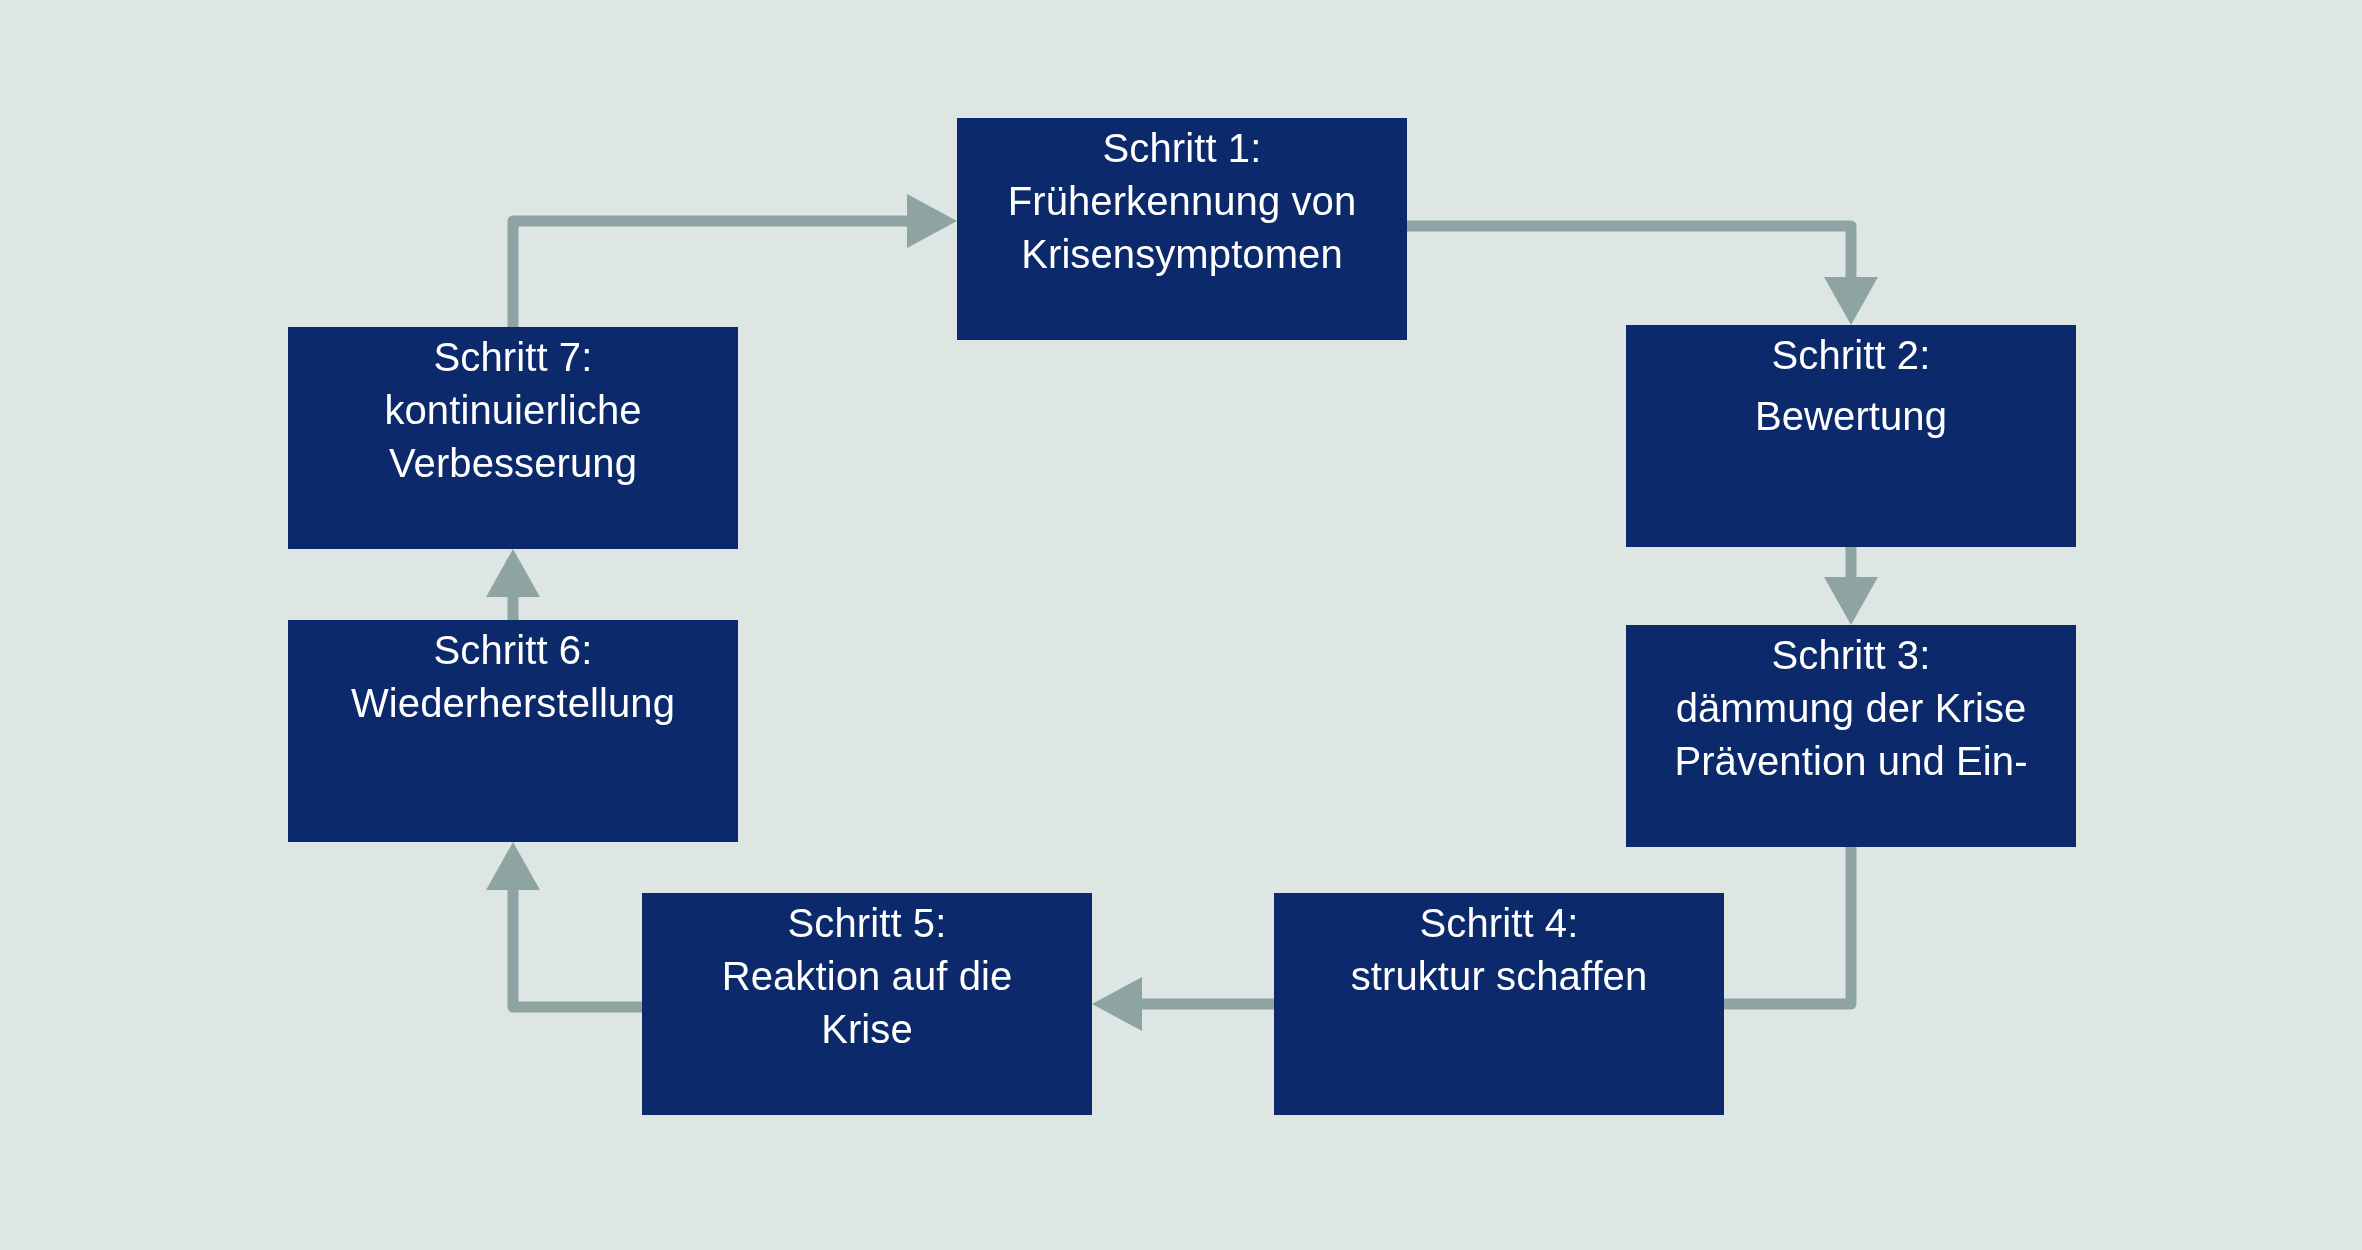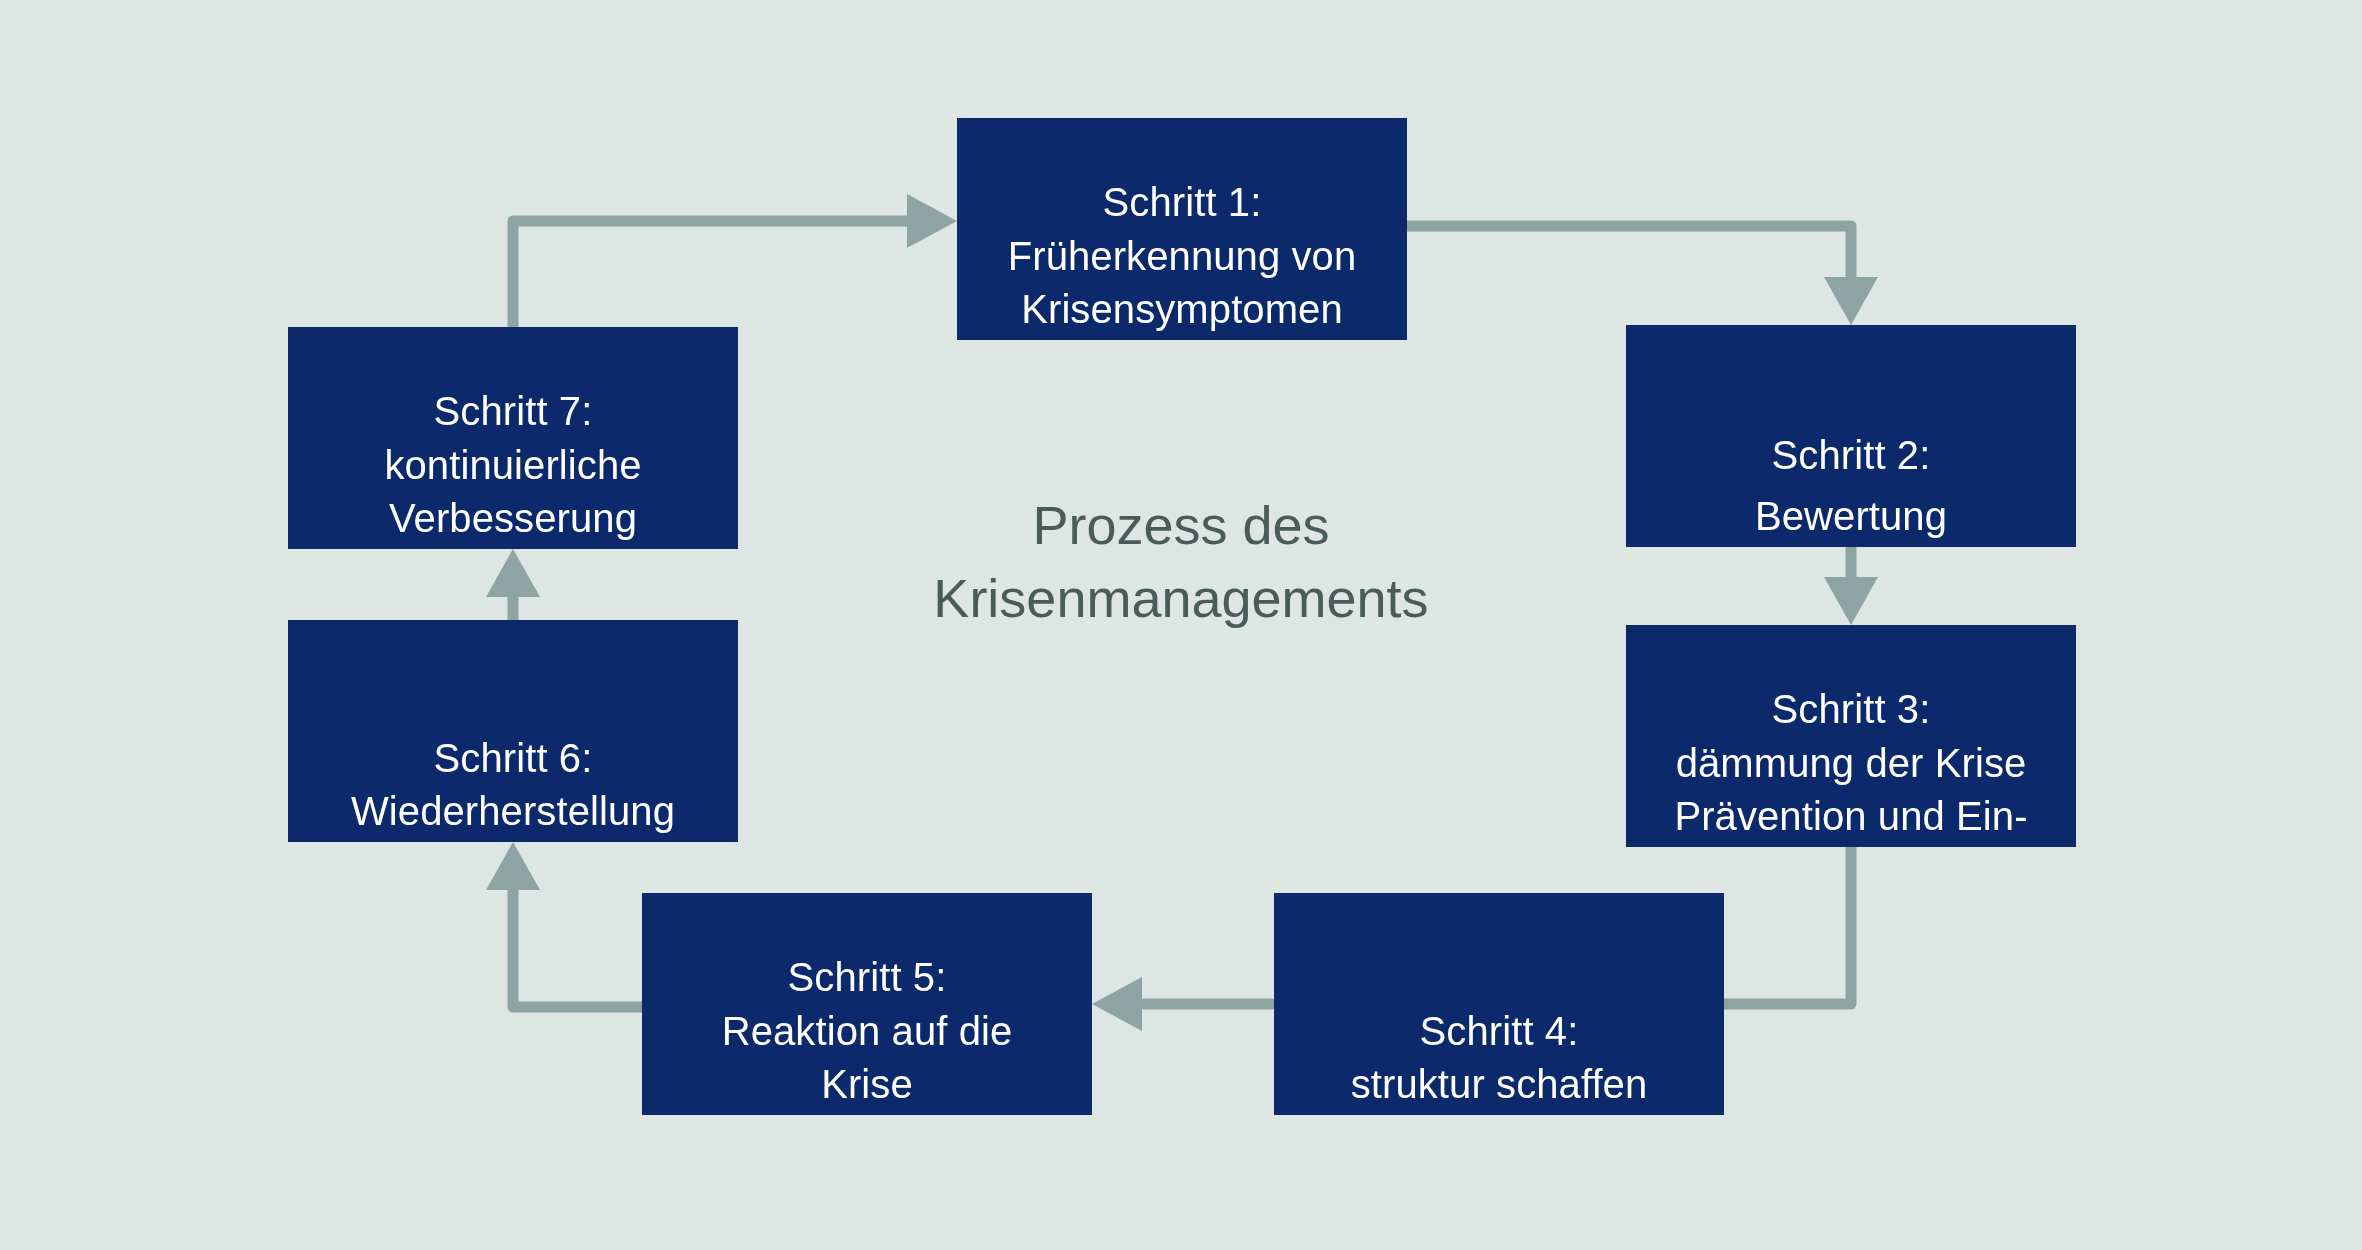--- a/index.html
+++ b/index.html
@@ -27,21 +27,21 @@
     height: 1250px;
     pointer-events: none;
   }
   .step-box {
     position: absolute;
     background: #0c2a6b;
     color: #ffffff;
     display: flex;
     flex-direction: column;
     align-items: center;
-    justify-content: flex-end;
+    justify-content: flex-start;
     text-align: center;
     font-size: 40px;
     line-height: 1.33;
     letter-spacing: 0.1px;
     box-sizing: border-box;
     padding: 4px 10px;
     z-index: 3;
   }
   .step-box .line {
     display: block;
@@ -107,24 +107,20 @@
       <path d="M 642 1007 L 513 1007 L 513 884" fill="none" stroke="#8da4a3" stroke-width="11" stroke-linejoin="round"></path>
       <polygon points="513,842 486,890 540,890" fill="#8da4a3"></polygon>
     </g>
 
     <g>
       <path d="M 513 620 L 513 591" fill="none" stroke="#8da4a3" stroke-width="11"></path>
       <polygon points="513,549 486,597 540,597" fill="#8da4a3"></polygon>
     </g>
   </svg>
 
-  <div id="center-title">
-    <span class="line">Prozess des</span>
-    <span class="line">Krisenmanagements</span>
-  </div>
 
   <div class="step-box" id="box-step1">
     <span class="line">Schritt 1:</span>
     <span class="line">Früherkennung von</span>
     <span class="line">Krisensymptomen</span>
   </div>
 
   <div class="step-box" id="box-step2">
     <span class="line">Schritt 2:</span>
     <span class="line">Bewertung</span>

